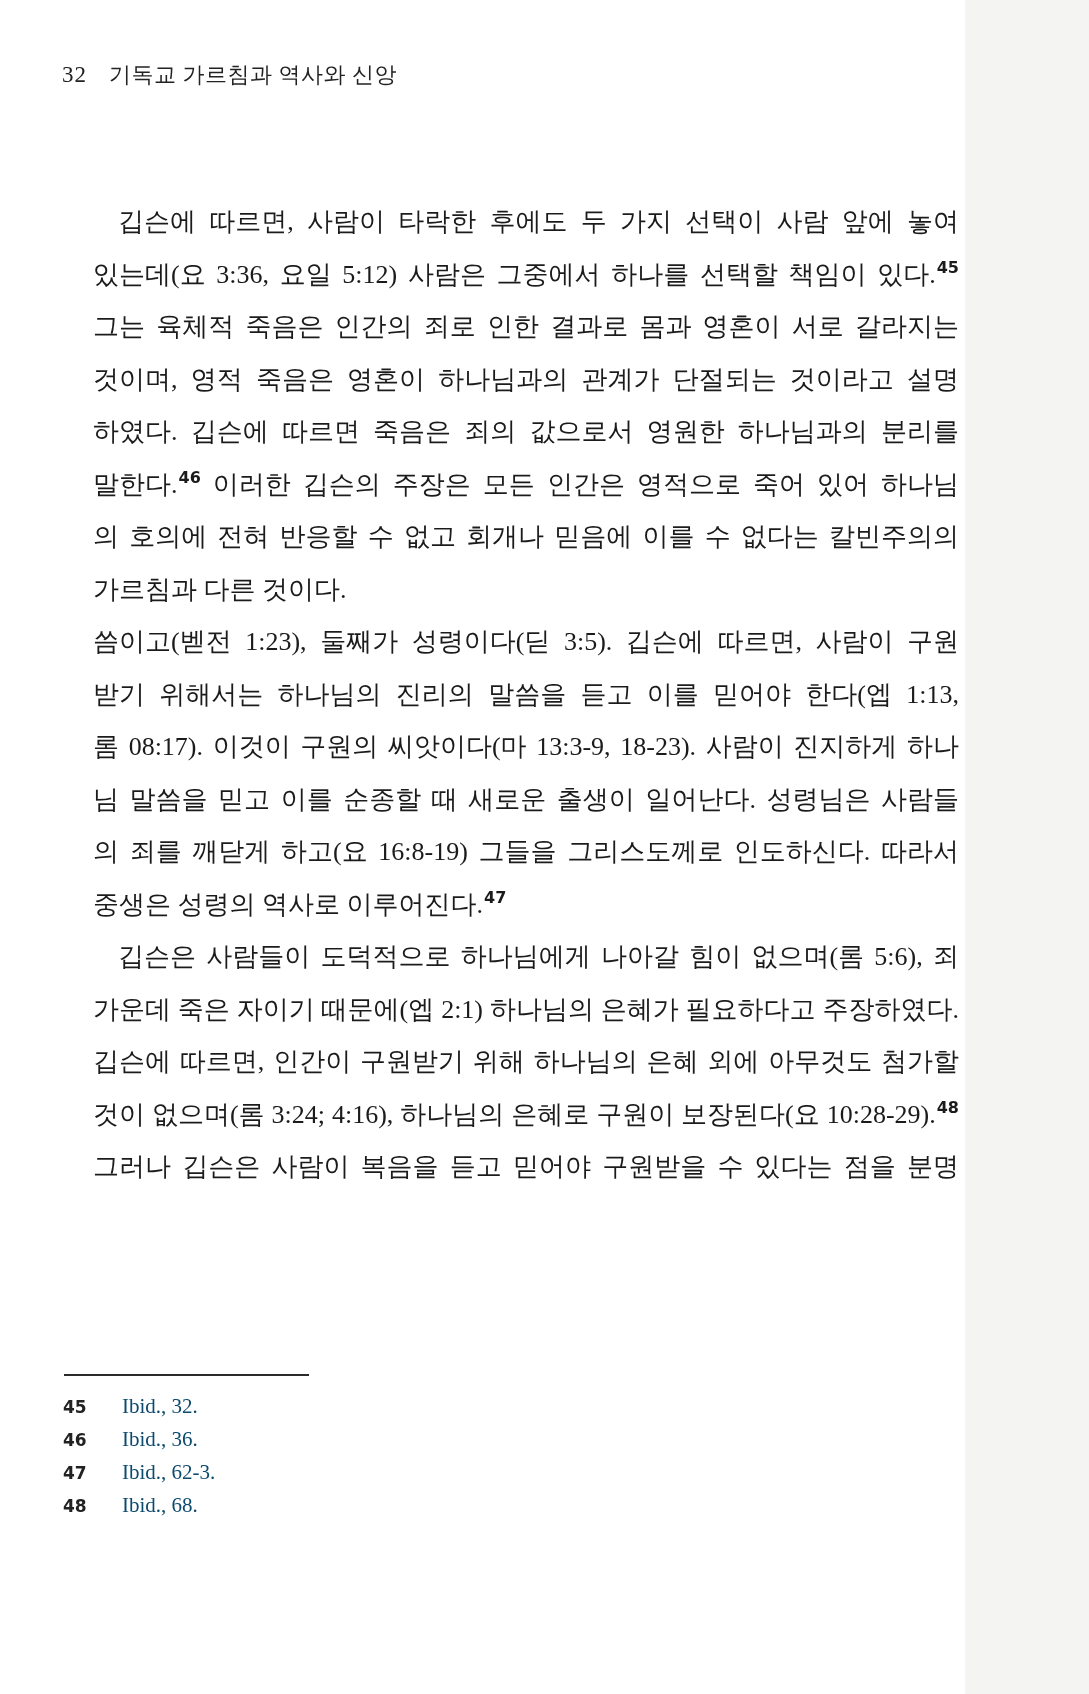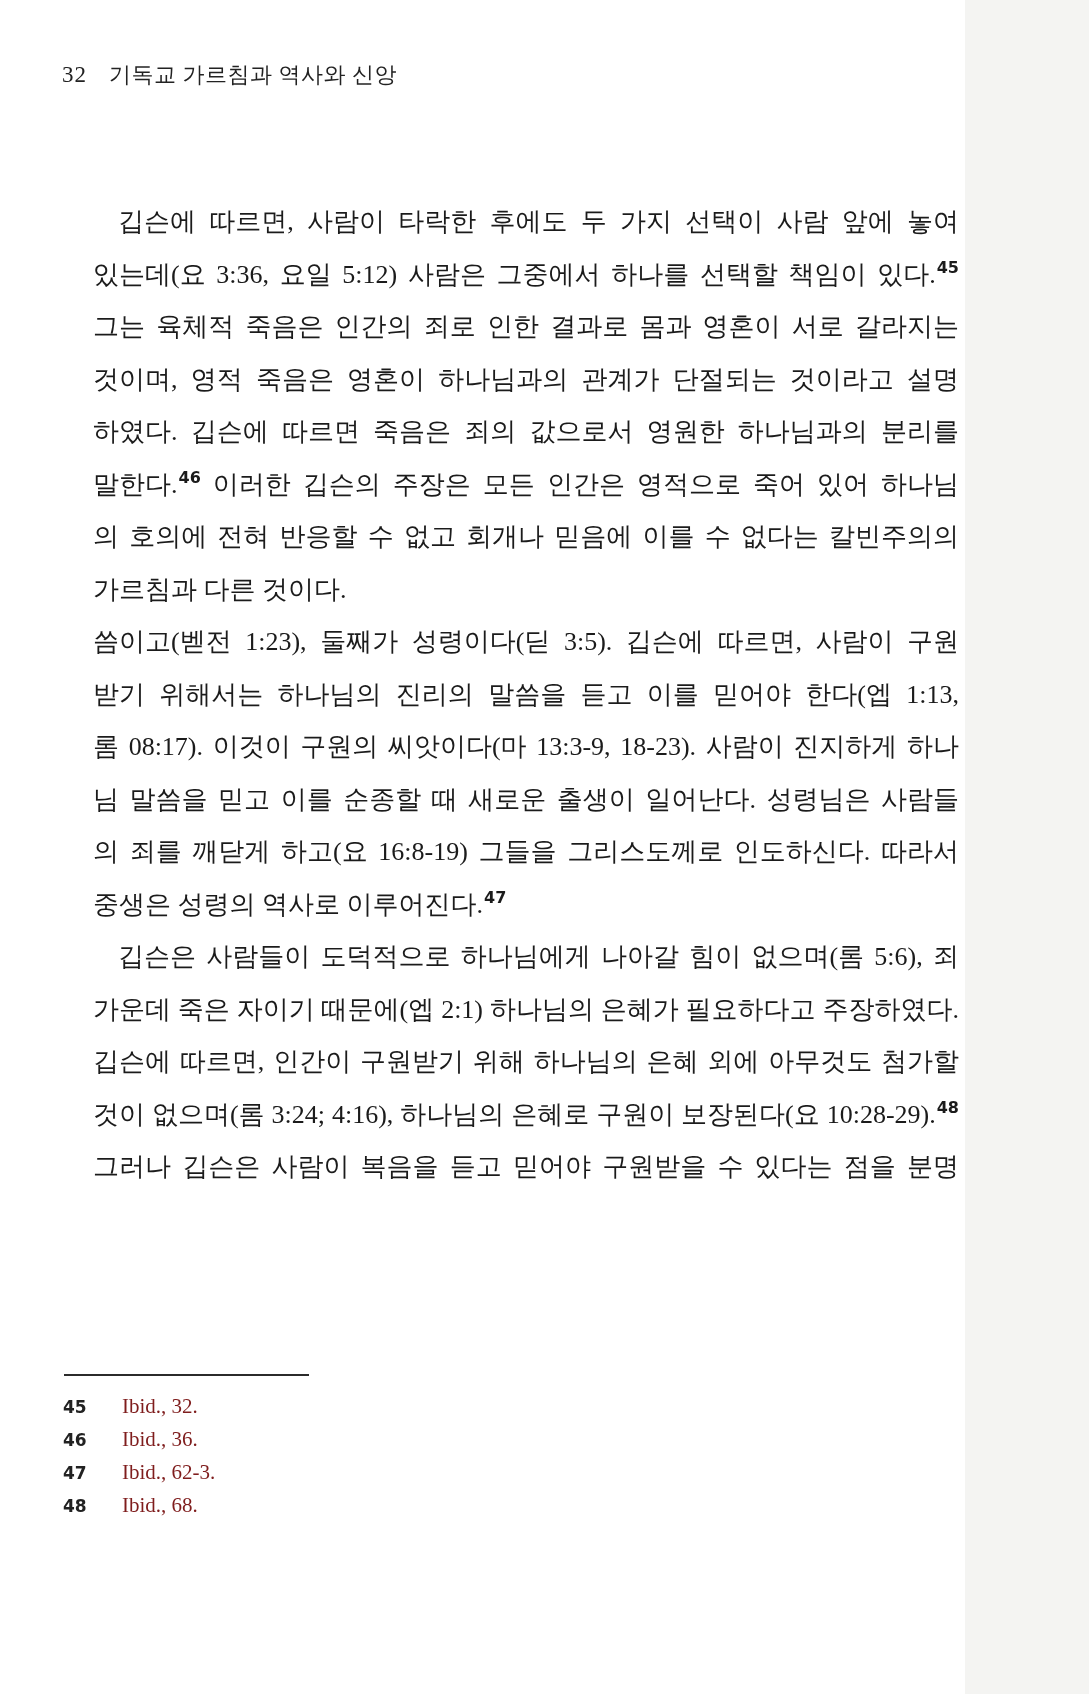--- a/index.html
+++ b/index.html
@@ -76,21 +76,21 @@
   .fn-num {
     width: 59px;
     flex: 0 0 59px;
     font-family: "DejaVu Sans", "Liberation Sans", sans-serif;
     font-weight: bold;
     font-size: 17px;
     color: #222;
   }
   .fn-text {
     font-size: 21px;
-    color: #7f1d1d;
+    color: #0c4a6e;
   }
 </style>
 </head>
 <body>
 
 <div class="page">
 
   <div class="header">
     <span class="page-num">32</span>
     <span class="running-title">기독교 가르침과 역사와 신앙</span>

